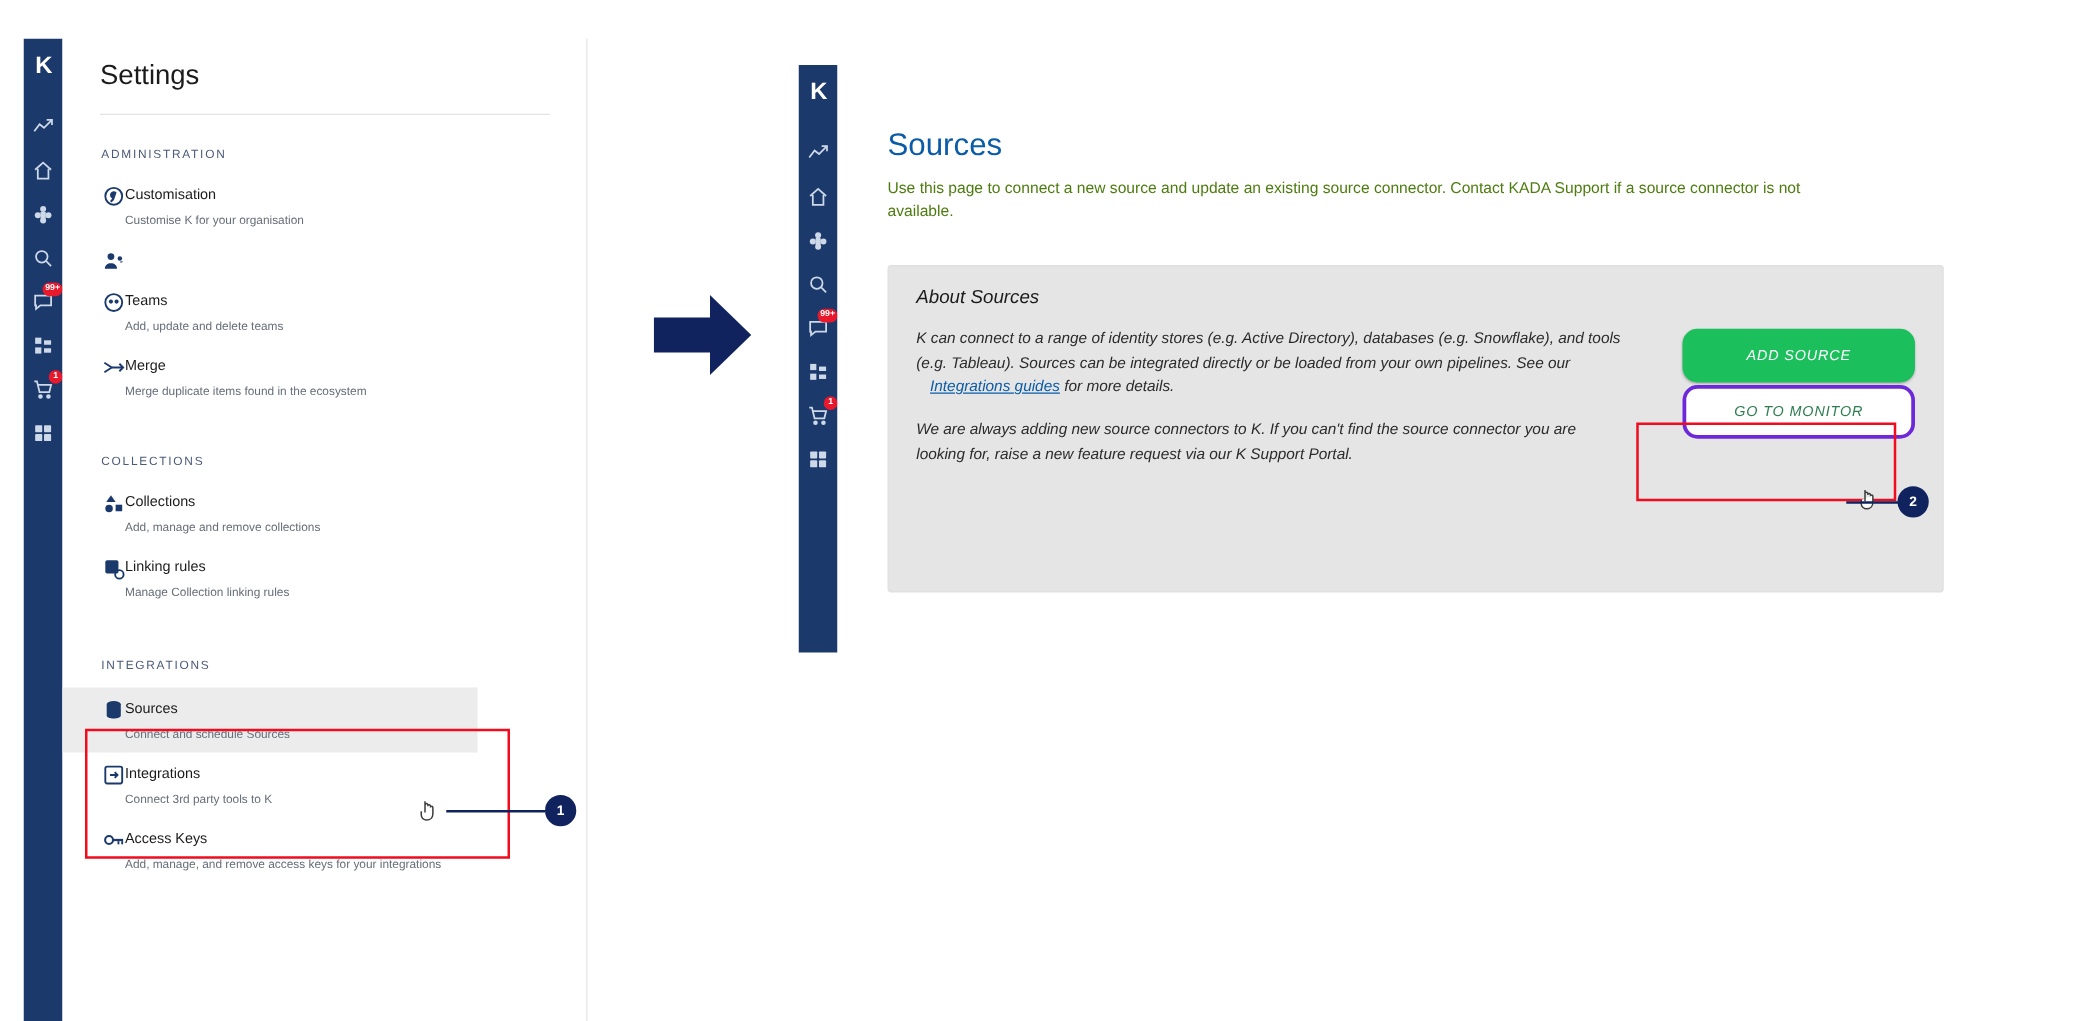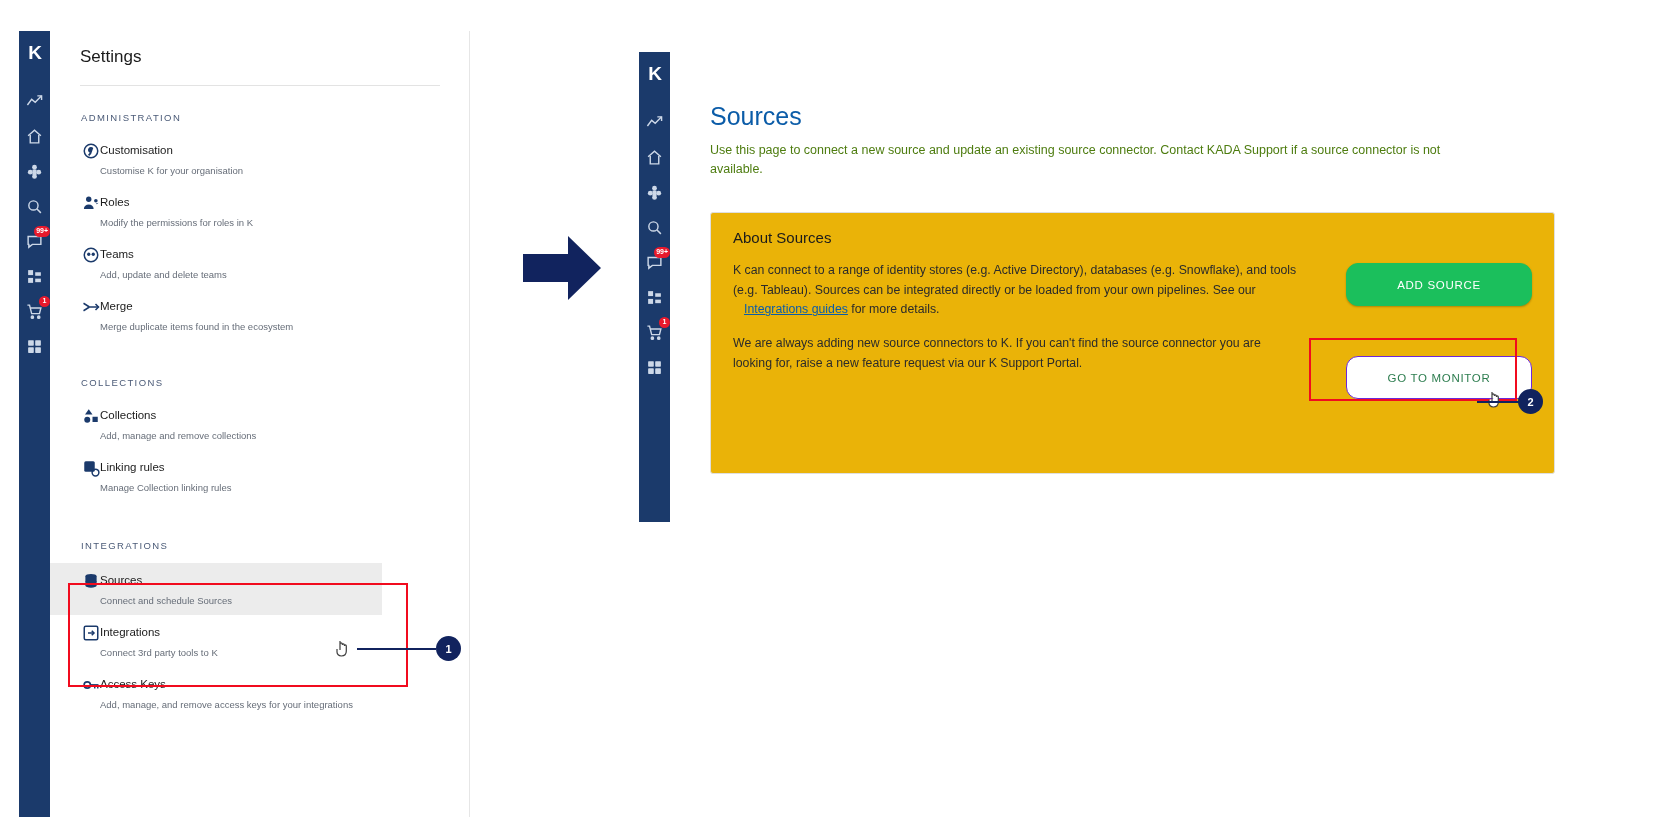--- a/index.html
+++ b/index.html
@@ -59,21 +59,21 @@
 
   
   #left-rail { left: 19px; top: 31px; height: 786px; }
   .settings-panel {
     position: absolute;
     left: 50px; top: 31px;
     width: 420px; height: 786px;
     background: #ffffff;
   }
   .settings-title {
-    font-size: 17px;
+    font-size: 22px;
     color: #1b1b1b;
     padding: 16px 0 0 30px;
   }
   .settings-divider {
     margin: 18px 30px 0 30px;
     border-top: 1px solid #e3e3e3;
   }
   .section-label {
     font-size: 9.5px;
     letter-spacing: 1.4px;
@@ -149,21 +149,22 @@
     line-height: 1.55;
     padding: 10px 40px 0 40px;
     width: 840px;
   }
   .card {
     position: absolute;
     left: 40px; top: 160px;
     width: 845px; height: 262px;
     border: 1px solid #dfdfdf;
     border-radius: 3px;
-    background: #eab308;
+    background: #e5e5e5;
+    font-style: italic;
   }
   .card-title {
     font-size: 15px;
     color: #1b1b1b;
     padding: 16px 0 0 22px;
   }
   .card-body {
     position: absolute;
     left: 22px; top: 48px;
     width: 570px;
@@ -188,22 +189,21 @@
     right: 22px; top: 50px;
     background: #1bbf5c;
     color: #ffffff;
     border: 1px solid #1bbf5c;
     box-shadow: 0 1px 2px rgba(0,0,0,.25);
   }
   #btn-monitor {
     right: 22px; top: 95px;
     background: #ffffff;
     color: #2d7d4f;
-    border: 1px solid #6d28d9;
-    margin-top: 48px;
+    border: 3px solid #6d28d9;
   }
   #btn-download {
     right: 22px; top: 140px;
     background: #e3efe6;
     color: #2d7d4f;
     border: 1px solid #9fc4ab;
   }
   #hl-2 { left: 598px; top: 125px; width: 208px; height: 63px; }
 
   .cursor {
@@ -308,24 +308,20 @@
         </div>
         <div class="nav-row">
           <span class="nav-ico">
             <svg width="18" height="18" viewBox="0 0 24 24" fill="currentColor">
                 <circle cx="9" cy="7" r="3.6"></circle>
                 <path d="M2.5 20 c0-3.9 2.9-6 6.5-6 s6.5 2.1 6.5 6 z"></path>
                 <circle cx="18.5" cy="9" r="2.4"></circle>
                 <path d="M18.5 12.5 l1.3 1.3 2.2-2.2"></path>
               </svg>
           </span>
-          <span class="nav-text">
-            <span class="nav-title">Roles</span><br>
-            <span class="nav-sub">Modify the permissions for roles in K</span>
-          </span>
         </div>
         <div class="nav-row">
           <span class="nav-ico">
             <svg width="18" height="18" viewBox="0 0 24 24" fill="none" stroke="currentColor" stroke-width="2">
                 <circle cx="12" cy="12" r="9"></circle>
                 <circle cx="9" cy="11" r="2.2" fill="currentColor" stroke="none"></circle>
                 <circle cx="15" cy="11" r="2.2" fill="currentColor" stroke="none"></circle>
               </svg>
           </span>
           <span class="nav-text">

